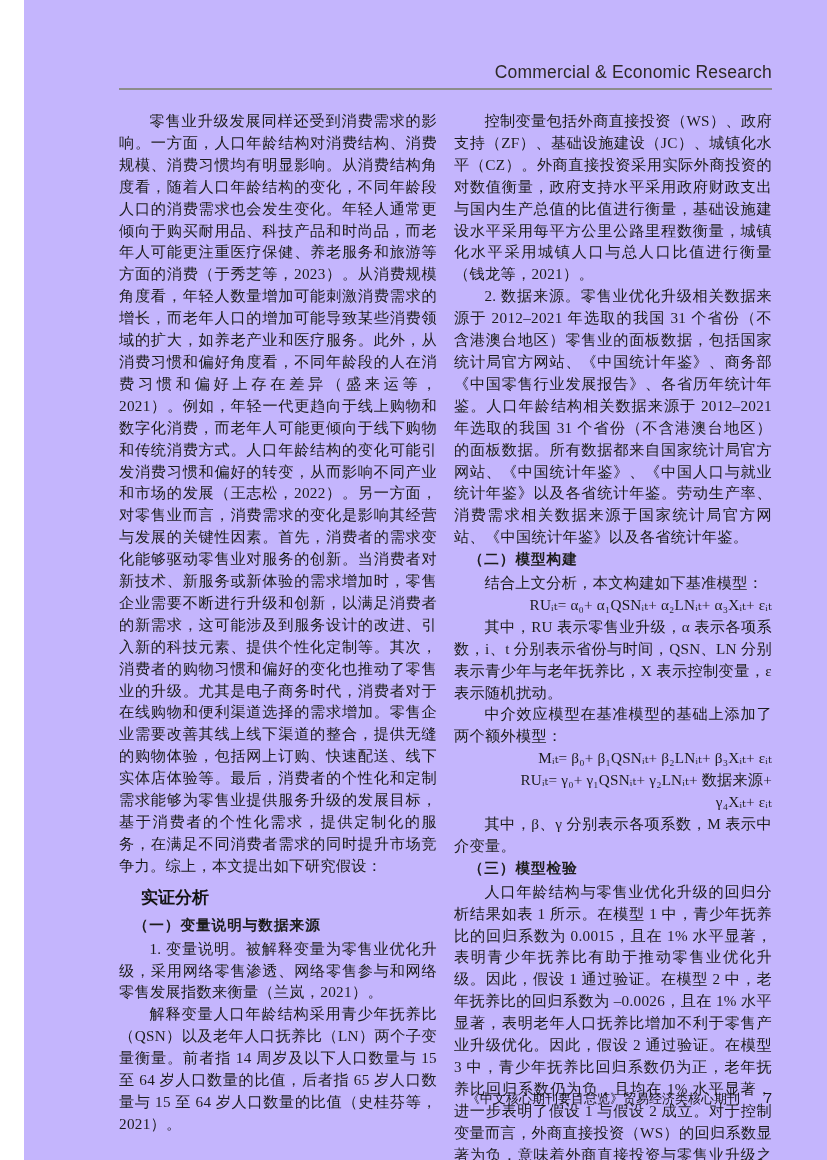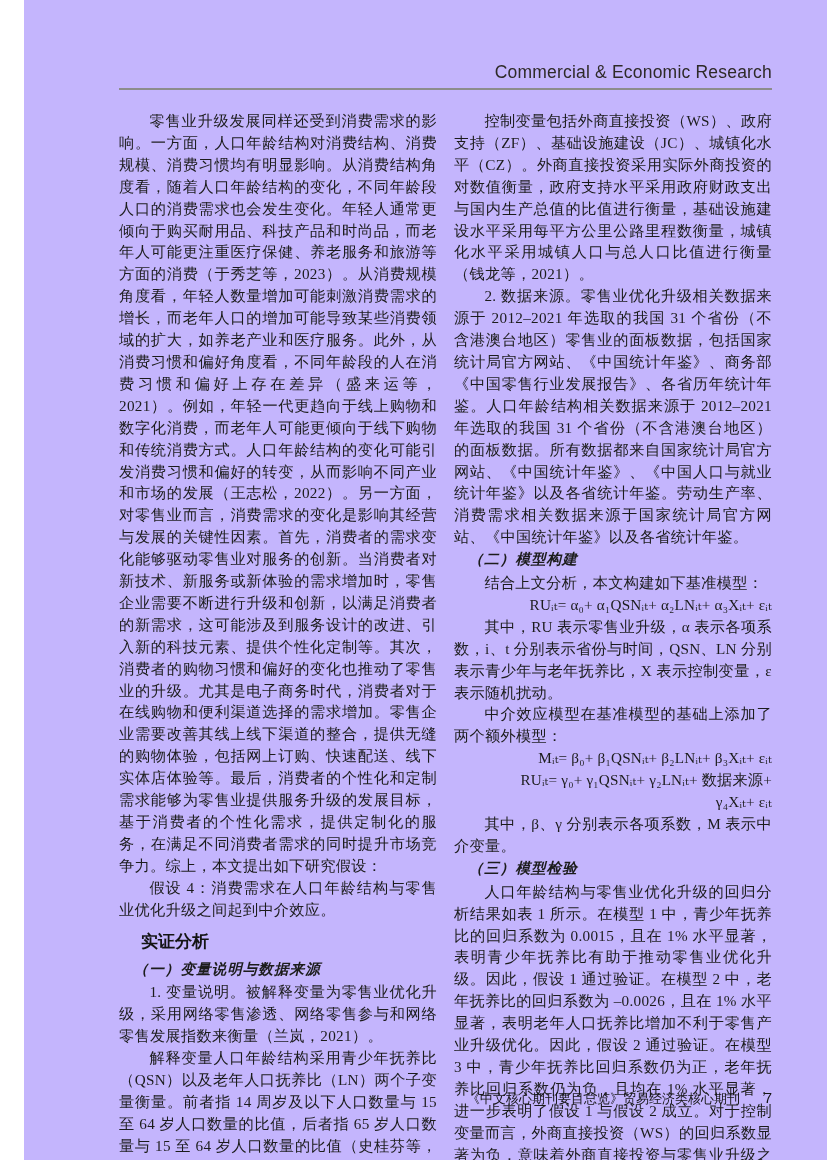--- a/index.html
+++ b/index.html
@@ -53,21 +53,20 @@
     font-weight: bold;
     font-size: 17px;
     line-height: 24px;
     text-indent: 22px;
     color: #141414;
   }
   .sub-heading {
     margin: 1px 0 1px 0;
     font-size: 14.6px;
     line-height: 21.9px;
-    font-style: italic;
     font-weight: 600;
     text-indent: 1em;
     letter-spacing: 1px;
     color: #1c1c1c;
   }
   .formula {
     margin: 0;
     font-size: 15.2px;
     line-height: 21.9px;
     text-indent: 2em;
@@ -97,21 +96,20 @@
 <div class="page">
 
   <div class="header-en">Commercial &amp; Economic Research</div>
 
   <div class="header-rule"></div>
 
   <main class="columns">
 
     <section class="col">
       <p class="body-p">零售业升级发展同样还受到消费需求的影响。一方面，人口年龄结构对消费结构、消费规模、消费习惯均有明显影响。从消费结构角度看，随着人口年龄结构的变化，不同年龄段人口的消费需求也会发生变化。年轻人通常更倾向于购买耐用品、科技产品和时尚品，而老年人可能更注重医疗保健、养老服务和旅游等方面的消费（于秀芝等，2023）。从消费规模角度看，年轻人数量增加可能刺激消费需求的增长，而老年人口的增加可能导致某些消费领域的扩大，如养老产业和医疗服务。此外，从消费习惯和偏好角度看，不同年龄段的人在消费习惯和偏好上存在差异（盛来运等，2021）。例如，年轻一代更趋向于线上购物和数字化消费，而老年人可能更倾向于线下购物和传统消费方式。人口年龄结构的变化可能引发消费习惯和偏好的转变，从而影响不同产业和市场的发展（王志松，2022）。另一方面，对零售业而言，消费需求的变化是影响其经营与发展的关键性因素。首先，消费者的需求变化能够驱动零售业对服务的创新。当消费者对新技术、新服务或新体验的需求增加时，零售企业需要不断进行升级和创新，以满足消费者的新需求，这可能涉及到服务设计的改进、引入新的科技元素、提供个性化定制等。其次，消费者的购物习惯和偏好的变化也推动了零售业的升级。尤其是电子商务时代，消费者对于在线购物和便利渠道选择的需求增加。零售企业需要改善其线上线下渠道的整合，提供无缝的购物体验，包括网上订购、快速配送、线下实体店体验等。最后，消费者的个性化和定制需求能够为零售业提供服务升级的发展目标，基于消费者的个性化需求，提供定制化的服务，在满足不同消费者需求的同时提升市场竞争力。综上，本文提出如下研究假设：</p>
-      <p class="body-p">假设 4：消费需求在人口年龄结构与零售业优化升级之间起到中介效应。</p>
       <h2 class="section-heading">实证分析</h2>
       <h3 class="sub-heading">（一）变量说明与数据来源</h3>
       <p class="body-p">1. 变量说明。被解释变量为零售业优化升级，采用网络零售渗透、网络零售参与和网络零售发展指数来衡量（兰岚，2021）。</p>
       <p class="body-p">解释变量人口年龄结构采用青少年抚养比（QSN）以及老年人口抚养比（LN）两个子变量衡量。前者指 14 周岁及以下人口数量与 15 至 64 岁人口数量的比值，后者指 65 岁人口数量与 15 至 64 岁人口数量的比值（史桂芬等，2021）。</p>
 
     </section>
 
     <section class="col">
       <p class="body-p">控制变量包括外商直接投资（WS）、政府支持（ZF）、基础设施建设（JC）、城镇化水平（CZ）。外商直接投资采用实际外商投资的对数值衡量，政府支持水平采用政府财政支出与国内生产总值的比值进行衡量，基础设施建设水平采用每平方公里公路里程数衡量，城镇化水平采用城镇人口与总人口比值进行衡量（钱龙等，2021）。</p>
       <p class="body-p">2. 数据来源。零售业优化升级相关数据来源于 2012–2021 年选取的我国 31 个省份（不含港澳台地区）零售业的面板数据，包括国家统计局官方网站、《中国统计年鉴》、商务部《中国零售行业发展报告》、各省历年统计年鉴。人口年龄结构相关数据来源于 2012–2021 年选取的我国 31 个省份（不含港澳台地区）的面板数据。所有数据都来自国家统计局官方网站、《中国统计年鉴》、《中国人口与就业统计年鉴》以及各省统计年鉴。劳动生产率、消费需求相关数据来源于国家统计局官方网站、《中国统计年鉴》以及各省统计年鉴。</p>

